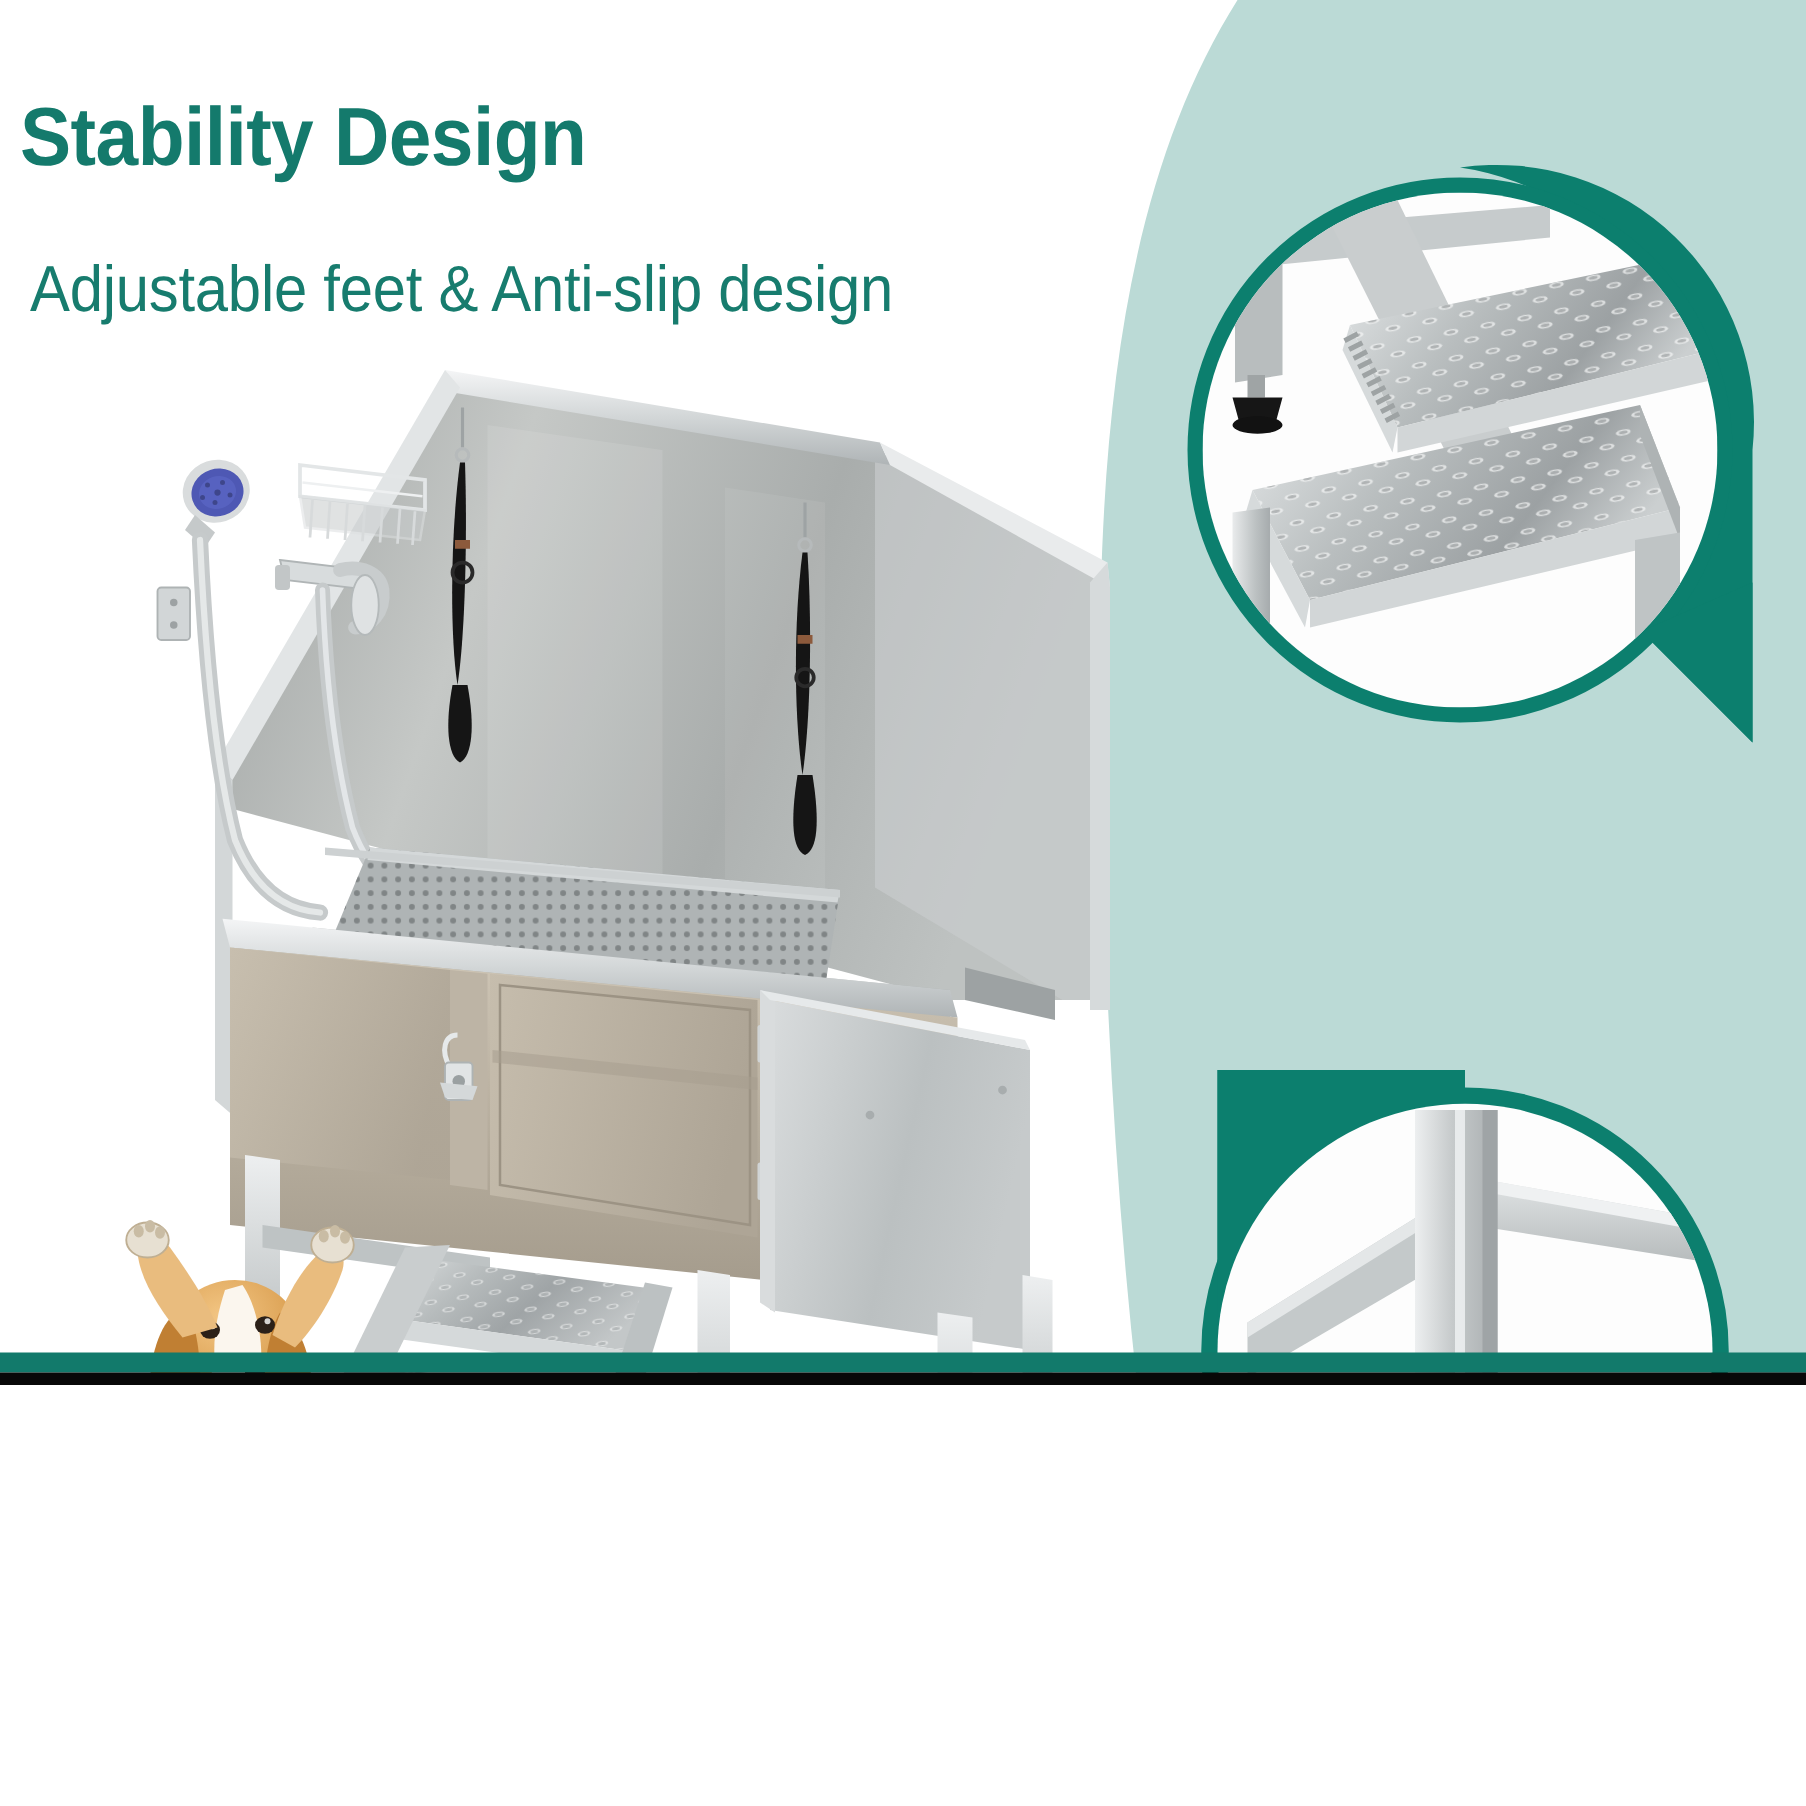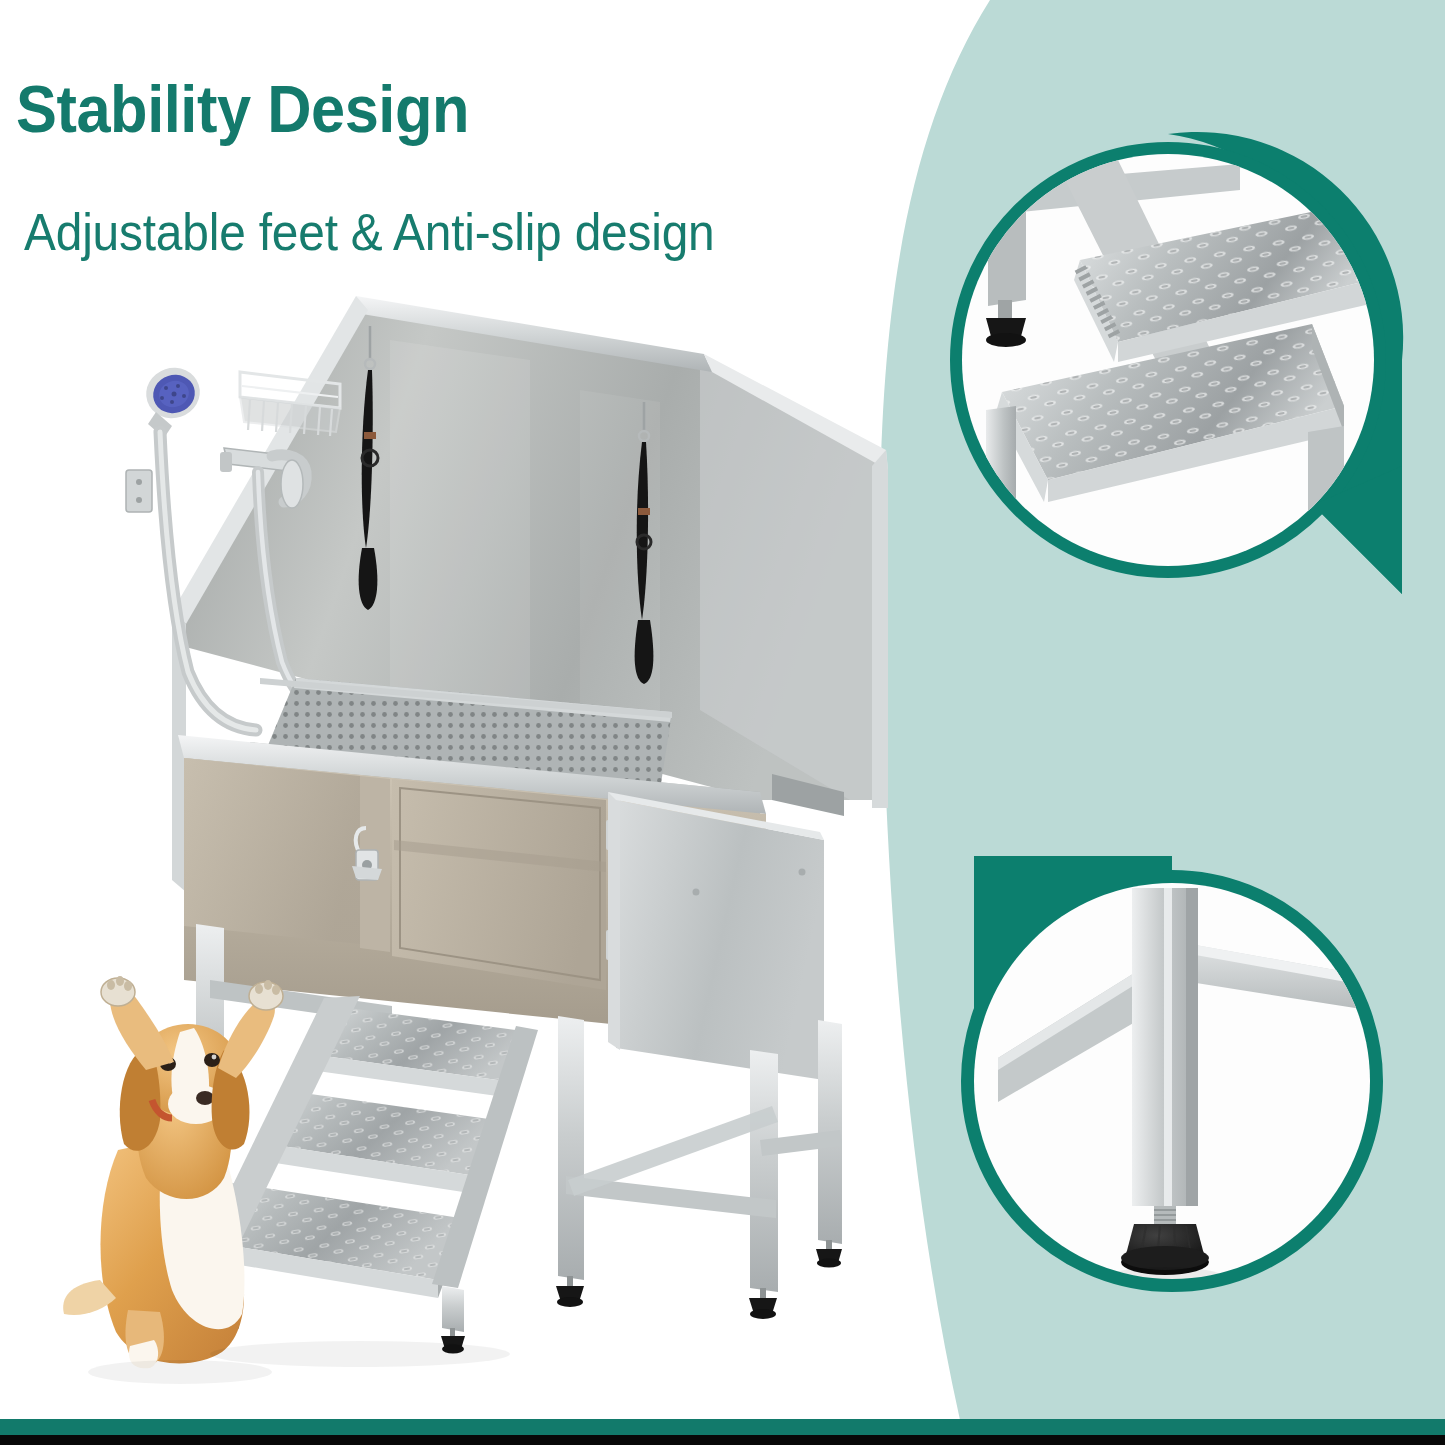--- a/index.html
+++ b/index.html
@@ -1,18 +1,18 @@
 <!DOCTYPE html>
 <html><head>
 <meta charset="utf-8">
 <style>
   html,body{margin:0;padding:0;background:#fff;}
   body{width:1445px;height:1445px;overflow:hidden;
        font-family:"Liberation Sans","DejaVu Sans",sans-serif;}
-  #stage{position:relative;width:1445px;height:1445px;background:#ffffff;overflow:hidden;}
+  #stage{position:relative;width:1445px;height:1108px;background:#ffffff;overflow:hidden;}
 
   
   .mint-panel{position:absolute;left:0;top:0;width:1445px;height:1445px;}
 
   
   .title{position:absolute;left:16px;top:76px;font-size:66px;line-height:1;
          font-weight:700;color:#147A6C;letter-spacing:-0.5px;
          transform:scaleX(0.93);transform-origin:left center;white-space:nowrap;}
   .subtitle{position:absolute;left:24px;top:206px;font-size:52px;line-height:1;
             font-weight:400;color:#177C6E;letter-spacing:-0.2px;

